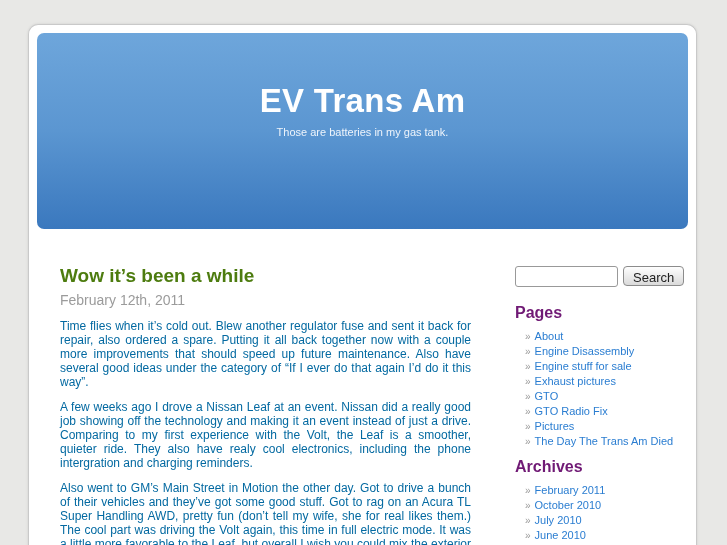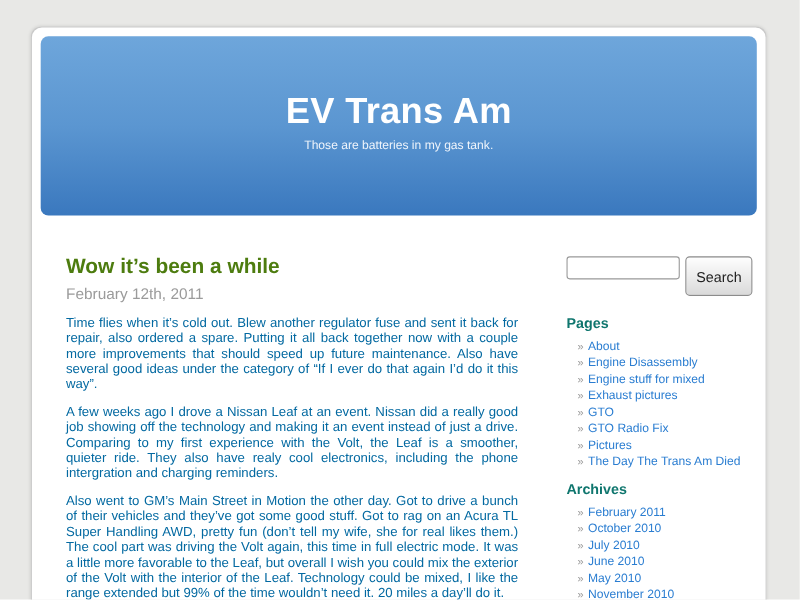--- a/index.html
+++ b/index.html
@@ -13,21 +13,21 @@
   .page {
     position: absolute; left: 28px; top: 24px;
     width: 669px; height: 560px;
     background: #ffffff;
     border: 1px solid #c9c9c9; border-bottom: none;
     border-radius: 10px 10px 0 0;
     box-shadow: 0 0 3px rgba(0,0,0,0.10);
     box-sizing: border-box;
   }
   .header {
-    margin: 8px; height: 163px;
+    margin: 8px; height: 196px;
     border-radius: 7px;
     background: linear-gradient(180deg, #6ea6db 0%, #5b96d1 50%, #3a78be 100%);
     text-align: center;
     overflow: hidden;
   }
   .site-title {
     padding-top: 49px;
     font-size: 33px; font-weight: bold; color: #ffffff;
     letter-spacing: 0.3px;
   }
@@ -47,26 +47,26 @@
   .sidebar { width: 162px; margin-left: auto; font-size: 11px; }
   .search-row { display: flex; gap: 5px; align-items: flex-start; margin-top: 1px; }
   .search-input {
     width: 103px; height: 21px;
     border: 1px solid #999; border-radius: 3px;
     box-sizing: border-box; padding: 2px 4px;
     font-family: inherit; font-size: 12px;
   }
   .search-button {
     font-family: inherit; font-size: 13px; color: #222;
-    padding: 3px 9px; height: 36px;
+    padding: 3px 9px; height: 20px;
     border: 1px solid #8c8c8c; border-radius: 4px;
     background: linear-gradient(#fefefe, #dadada);
     cursor: pointer;
   }
-  .sidebar h3 { margin: 17px 0 0; font-size: 13px; font-weight: bold; color: #0f766e; }
+  .sidebar h3 { margin: 17px 0 0; font-size: 16px; font-weight: bold; color: #701a75; }
   .sidebar h3.archives-heading { margin-top: 11px; }
   .sidebar ul { margin: 9px 0 0 2px; padding: 0 0 0 8px; list-style: none; }
   .sidebar li { margin: 0 0 4px; line-height: 11px; white-space: nowrap; }
   .marker { color: #999; font-size: 10px; margin-right: 4px; }
   a.link { color: #2a7dd1; text-decoration: none; text-align: right; }
 </style>
 </head>
 <body>
 
 <div class="page">
@@ -105,21 +105,21 @@
 
           <li>
             <span class="marker">»</span><a href="#" class="link">About</a>
           </li>
 
           <li>
             <span class="marker">»</span><a href="#" class="link">Engine Disassembly</a>
           </li>
 
           <li>
-            <span class="marker">»</span><a href="#" class="link">Engine stuff for mixed</a>
+            <span class="marker">»</span><a href="#" class="link">Engine stuff for sale</a>
           </li>
 
           <li>
             <span class="marker">»</span><a href="#" class="link">Exhaust pictures</a>
           </li>
 
           <li>
             <span class="marker">»</span><a href="#" class="link">GTO</a>
           </li>
 

